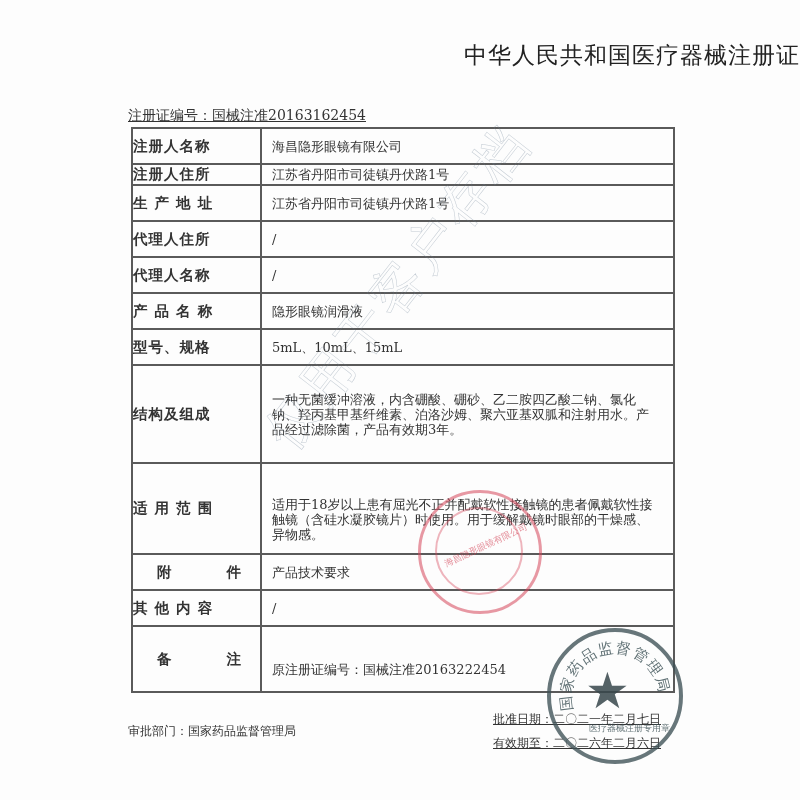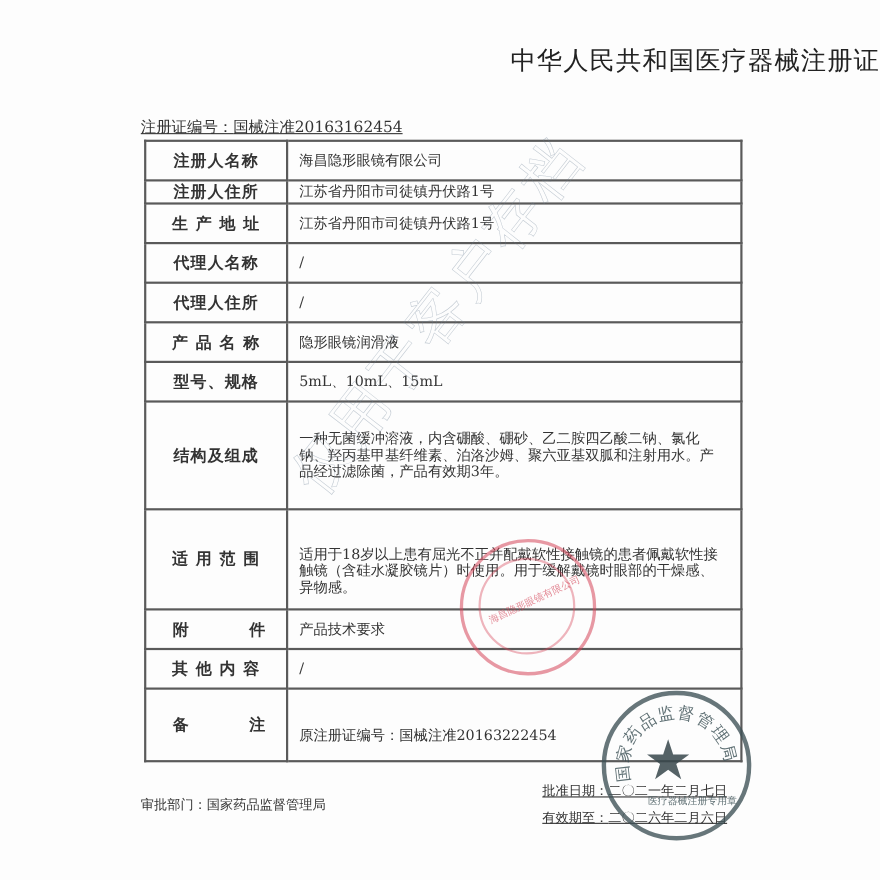--- a/index.html
+++ b/index.html
@@ -4,21 +4,21 @@
 <style>
   html, body { margin:0; padding:0; }
   body { width:800px; height:800px; background:#fdfdfd; position:relative; overflow:hidden;
          font-family:"DejaVu Serif","Liberation Serif",serif; color:#2a2a2a; }
   .title { position:absolute; top:40px; left:0; width:800px; text-align:right;
            font-family:"DejaVu Sans","Liberation Sans",sans-serif; font-size:23px; letter-spacing:1px; color:#222; }
   .regno { position:absolute; top:107px; left:128px; font-size:14px; color:#333; }
   .regno .lbl { text-decoration:underline; }
   table.cert { position:absolute; top:127px; left:131px; width:544px; border-collapse:collapse; table-layout:fixed; }
   table.cert td { border:2px solid #5a5a5a; padding:0; vertical-align:middle; }
-  td.k { width:127px; text-align:center; font-family:"DejaVu Sans","Liberation Sans",sans-serif;
+  td.k { width:127px; text-align:left; font-family:"DejaVu Sans","Liberation Sans",sans-serif;
          font-weight:bold; font-size:14.5px; color:#333; letter-spacing:1px; }
   td.v { padding-left:10px !important; font-size:13px; color:#333; line-height:15px; }
   td.v.multi { padding-right:12px !important; }
   td.v.remark { vertical-align:bottom; padding-bottom:14px !important; }
   .spread { display:flex; justify-content:space-between; padding:0 18px 0 24px; }
   .footer-left { position:absolute; top:723px; left:128px; font-size:12px; color:#333; }
   .footer-right { position:absolute; left:493px; font-size:12px; color:#333;text-decoration:underline; }
   .watermark { position:absolute; left:250px; top:420px; font-family:"DejaVu Sans","Liberation Sans",sans-serif;
                font-size:52px; color:rgba(110,130,150,0.45); transform:rotate(-52deg); transform-origin:left top;
                letter-spacing:4px; white-space:nowrap; font-weight:200; -webkit-text-stroke:0.5px rgba(110,130,150,0.4); color:transparent; }
@@ -50,25 +50,25 @@
   </tr>
   <tr style="height:20px">
     <td class="k">注册人住所</td>
     <td class="v">江苏省丹阳市司徒镇丹伏路1号</td>
   </tr>
   <tr style="height:36px">
     <td class="k">生 产 地 址</td>
     <td class="v">江苏省丹阳市司徒镇丹伏路1号</td>
   </tr>
   <tr style="height:36px">
-    <td class="k">代理人名称</td>
+    <td class="k">代理人住所</td>
     <td class="v">/</td>
   </tr>
   <tr style="height:36px">
-    <td class="k">代理人住所</td>
+    <td class="k">代理人名称</td>
     <td class="v">/</td>
   </tr>
   <tr style="height:36px">
     <td class="k">产 品 名 称</td>
     <td class="v">隐形眼镜润滑液</td>
   </tr>
   <tr style="height:36px">
     <td class="k">型号、规格</td>
     <td class="v">5mL、10mL、15mL</td>
   </tr>

